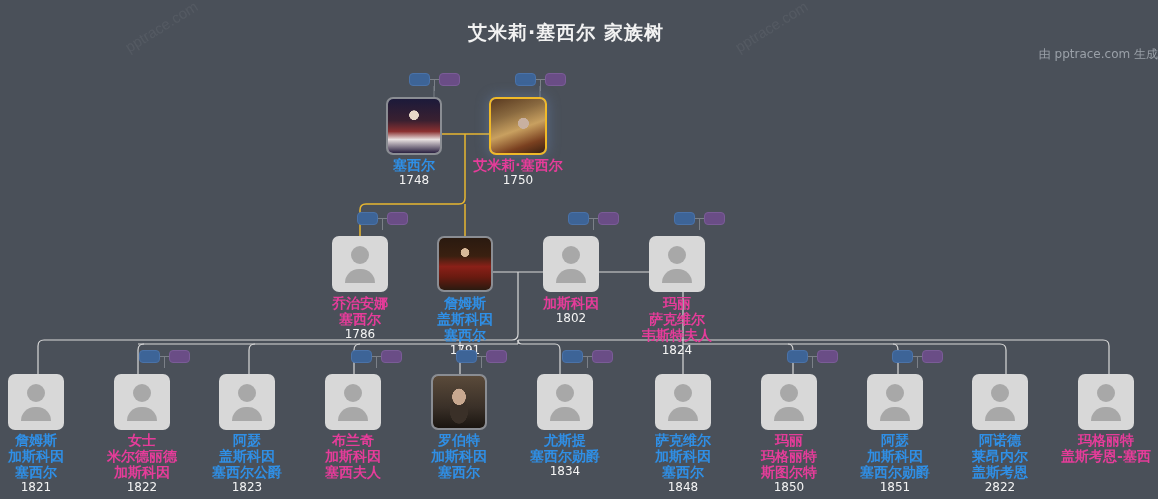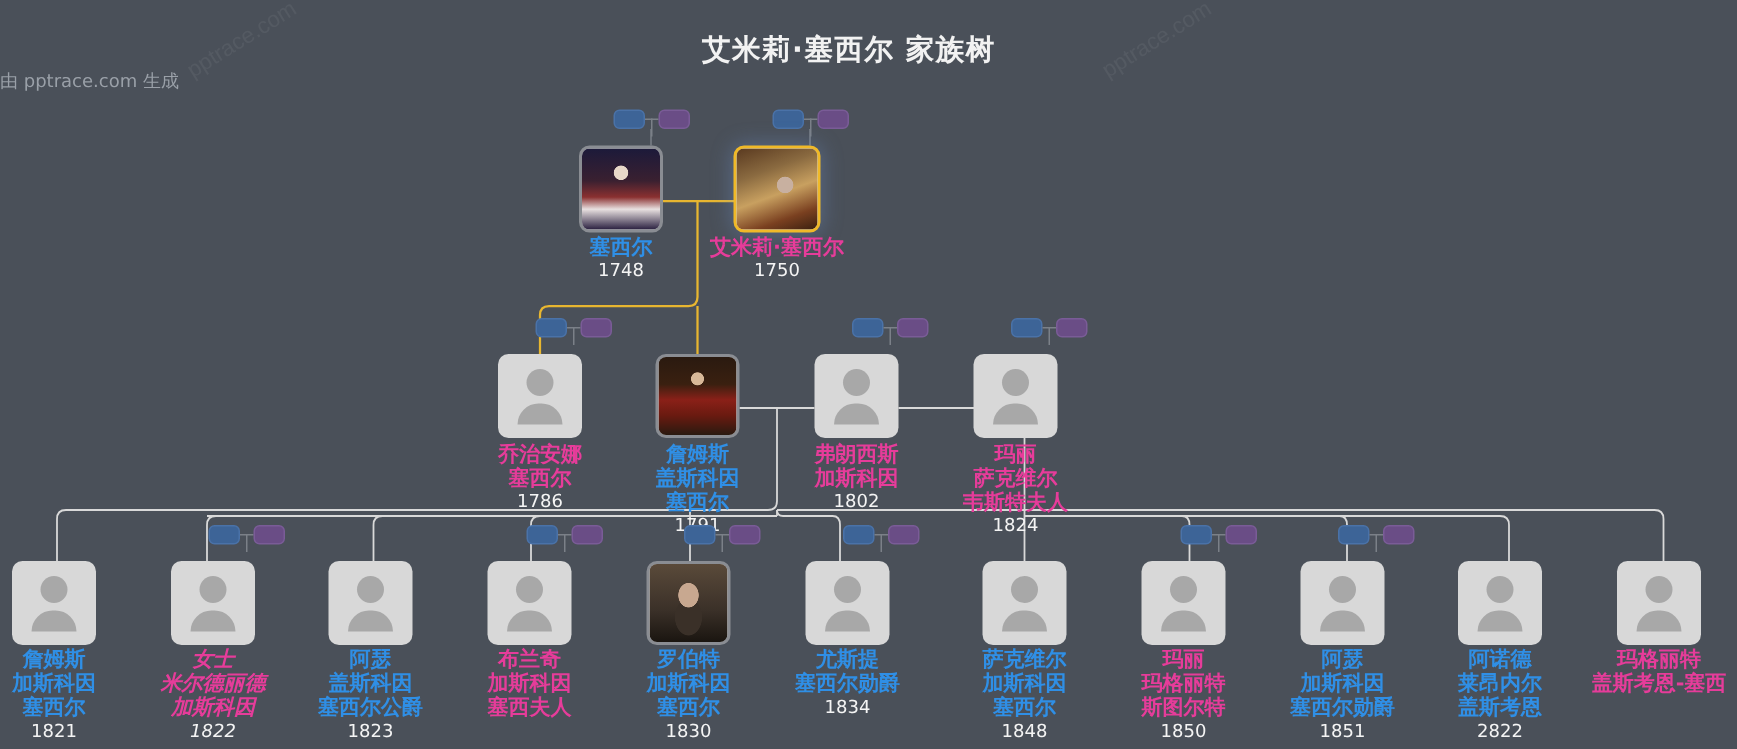--- a/index.html
+++ b/index.html
@@ -17,21 +17,21 @@
       font-family: "Liberation Sans", sans-serif;
       pointer-events: none;
     }
     .title {
       position: absolute; left: 5px; width: 1122px; top: 20px;
       text-align: center; color: #f2f2f2; font-size: 19px; font-weight: bold;
       letter-spacing: 1px;
     }
     .subtitle {
       position: absolute; left: 0; width: 1158px; top: 46px;
-      text-align: left; color: #9aa0a8; font-size: 12px;
+      text-align: right; color: #9aa0a8; font-size: 12px;
     }
     svg.links { position: absolute; left: 0; top: 0; }
     .node { position: absolute; width: 56px; height: 56px; border-radius: 7px; background: #d8d8d8; overflow: hidden; cursor: pointer; }
     .node.photo { border: 2px solid #8a8d93; }
     .node.selected { border: 2px solid #f0b928; box-shadow: 0 0 14px rgba(120,160,230,0.35); }
     .node .head {
       position: absolute; left: 19px; top: 10px; width: 18px; height: 18px; border-radius: 50%; background: #a8a8a8;
     }
     .node .shoulders {
       position: absolute; left: 13px; top: 33px; width: 30px; height: 14px; border-radius: 15px 15px 0 0; background: #a8a8a8;
@@ -160,21 +160,20 @@
   <span class="n">盖斯科因</span>
   <span class="n">塞西尔</span>
   <span class="y">1791</span>
 </div>
 
 <div class="node" style="left:543px; top:236px;">
   <div class="head"></div>
     <div class="shoulders"></div>
 </div>
 <div class="label female" style="left:481px; top:295px;">
-  <span class="n">弗朗西斯</span>
   <span class="n">加斯科因</span>
   <span class="y">1802</span>
 </div>
 
 <div class="node" style="left:649px; top:236px;">
   <div class="head"></div>
     <div class="shoulders"></div>
 </div>
 <div class="label female" style="left:587px; top:295px;">
   <span class="n">玛丽</span>
@@ -228,21 +227,21 @@
   <span class="n">詹姆斯</span>
   <span class="n">加斯科因</span>
   <span class="n">塞西尔</span>
   <span class="y">1821</span>
 </div>
 
 <div class="node" style="left:114px; top:374px;">
   <div class="head"></div>
     <div class="shoulders"></div>
 </div>
-<div class="label female" style="left:52px; top:432px;font-style:italic;">
+<div class="label female" style="left:52px; top:432px;">
   <span class="n">女士</span>
   <span class="n">米尔德丽德</span>
   <span class="n">加斯科因</span>
   <span class="y">1822</span>
 </div>
 
 <div class="node" style="left:219px; top:374px;">
   <div class="head"></div>
     <div class="shoulders"></div>
 </div>
@@ -263,21 +262,20 @@
   <span class="n">塞西夫人</span>
 </div>
 
 <div class="node photo" style="left:431px; top:374px;">
   <div class="pic" style="background: radial-gradient(ellipse at 50% 40%, #c8a890 0 18%, transparent 19%), radial-gradient(ellipse at 50% 68%, #3a3028 0 24%, transparent 25%), linear-gradient(180deg,#5a4a3a 0%,#3a3028 60%,#1a1510 100%);"></div>
 </div>
 <div class="label male" style="left:369px; top:432px;">
   <span class="n">罗伯特</span>
   <span class="n">加斯科因</span>
   <span class="n">塞西尔</span>
-  <span class="y">1830</span>
 </div>
 
 <div class="node" style="left:537px; top:374px;">
   <div class="head"></div>
     <div class="shoulders"></div>
 </div>
 <div class="label male" style="left:475px; top:432px;">
   <span class="n">尤斯提</span>
   <span class="n">塞西尔勋爵</span>
   <span class="y">1834</span>

